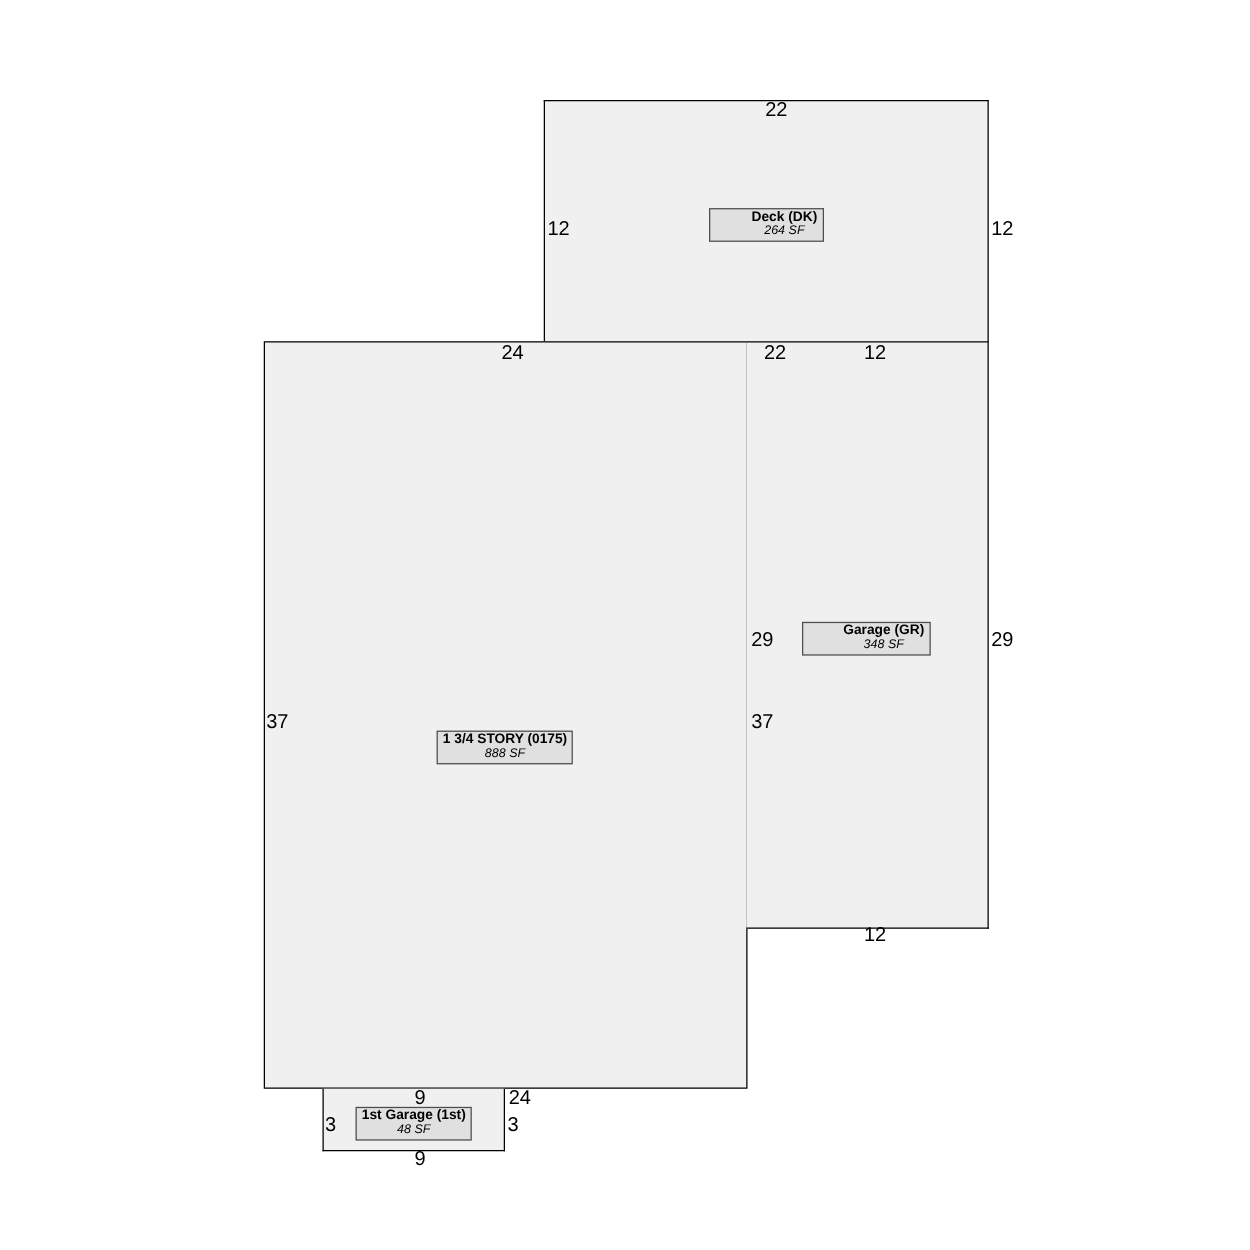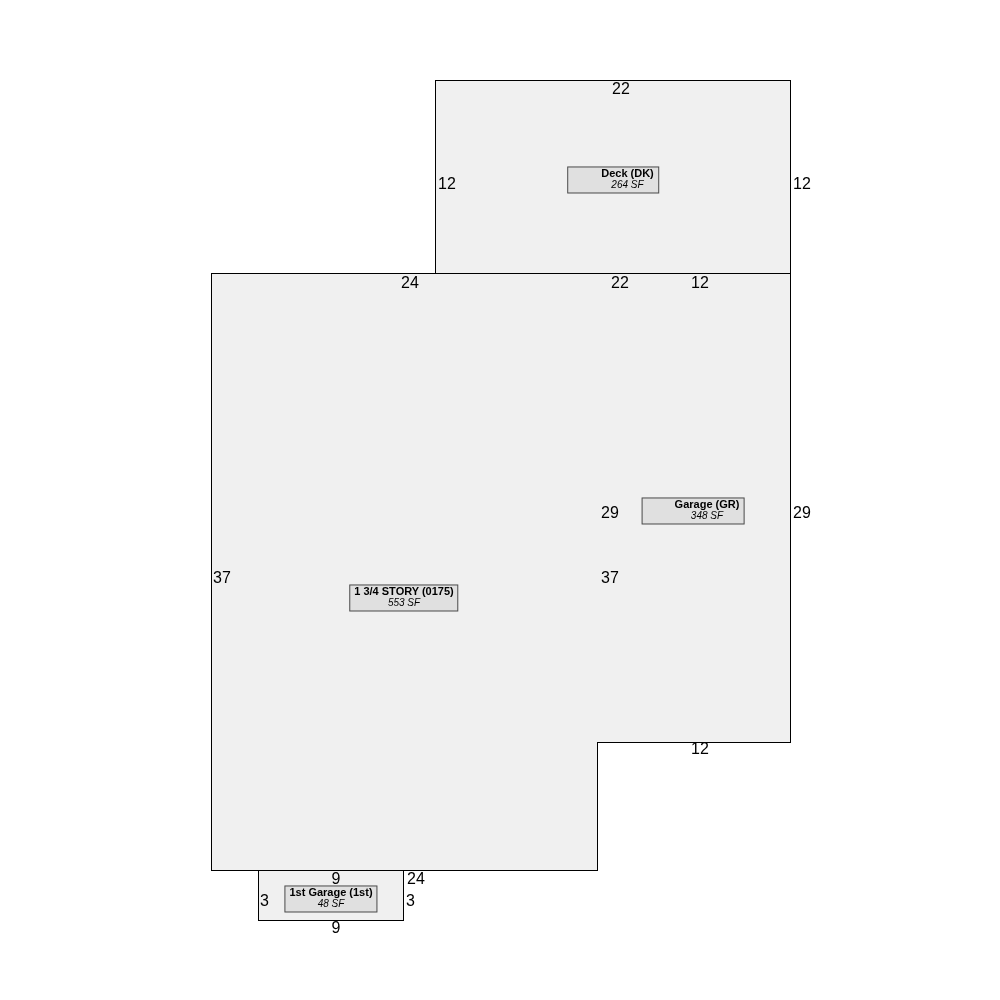--- a/index.html
+++ b/index.html
@@ -81,21 +81,21 @@
   <div class="room story"></div>
   <div class="room garage"></div>
   <div class="room first"></div>
 
   <div class="tag deck">
     <div class="tag-title">Deck (DK)</div>
     <div class="tag-area">264 SF</div>
   </div>
   <div class="tag story">
     <div class="tag-title">1 3/4 STORY (0175)</div>
-    <div class="tag-area">553 SF</div>
+    <div class="tag-area">888 SF</div>
   </div>
   <div class="tag garage">
     <div class="tag-title">Garage (GR)</div>
     <div class="tag-area">348 SF</div>
   </div>
   <div class="tag first">
     <div class="tag-title">1st Garage (1st)</div>
     <div class="tag-area">48 SF</div>
   </div>
 

